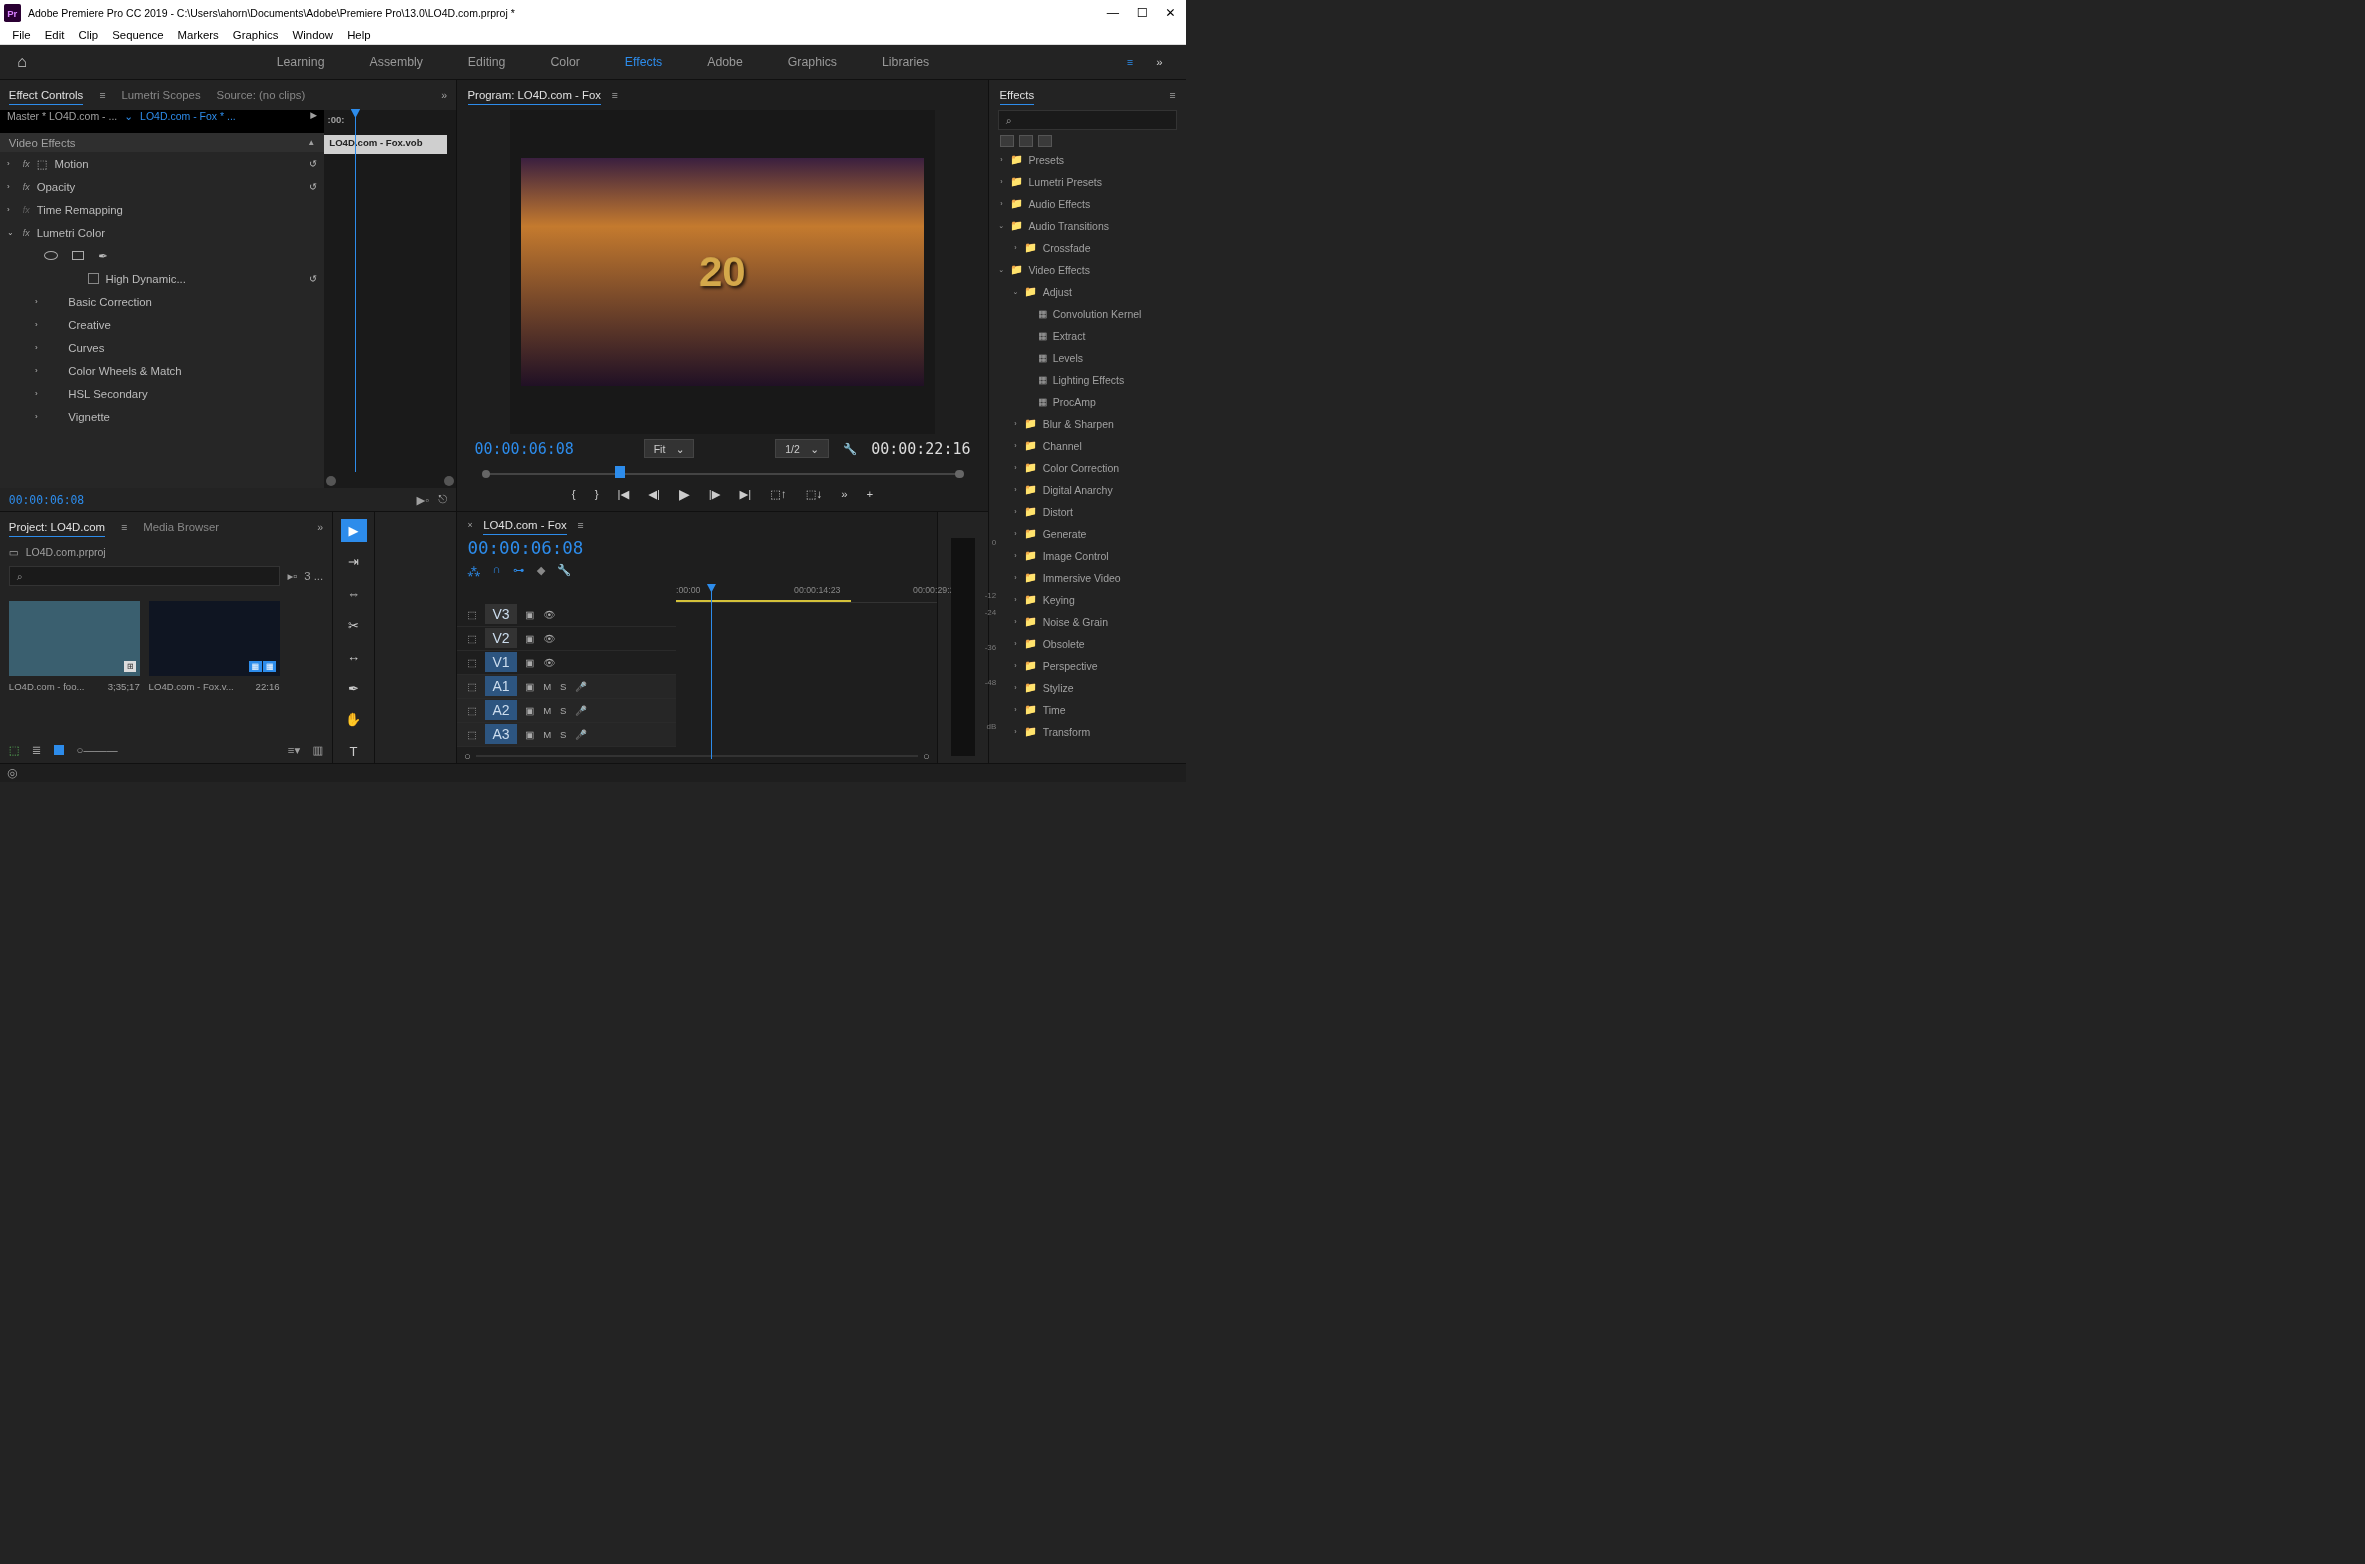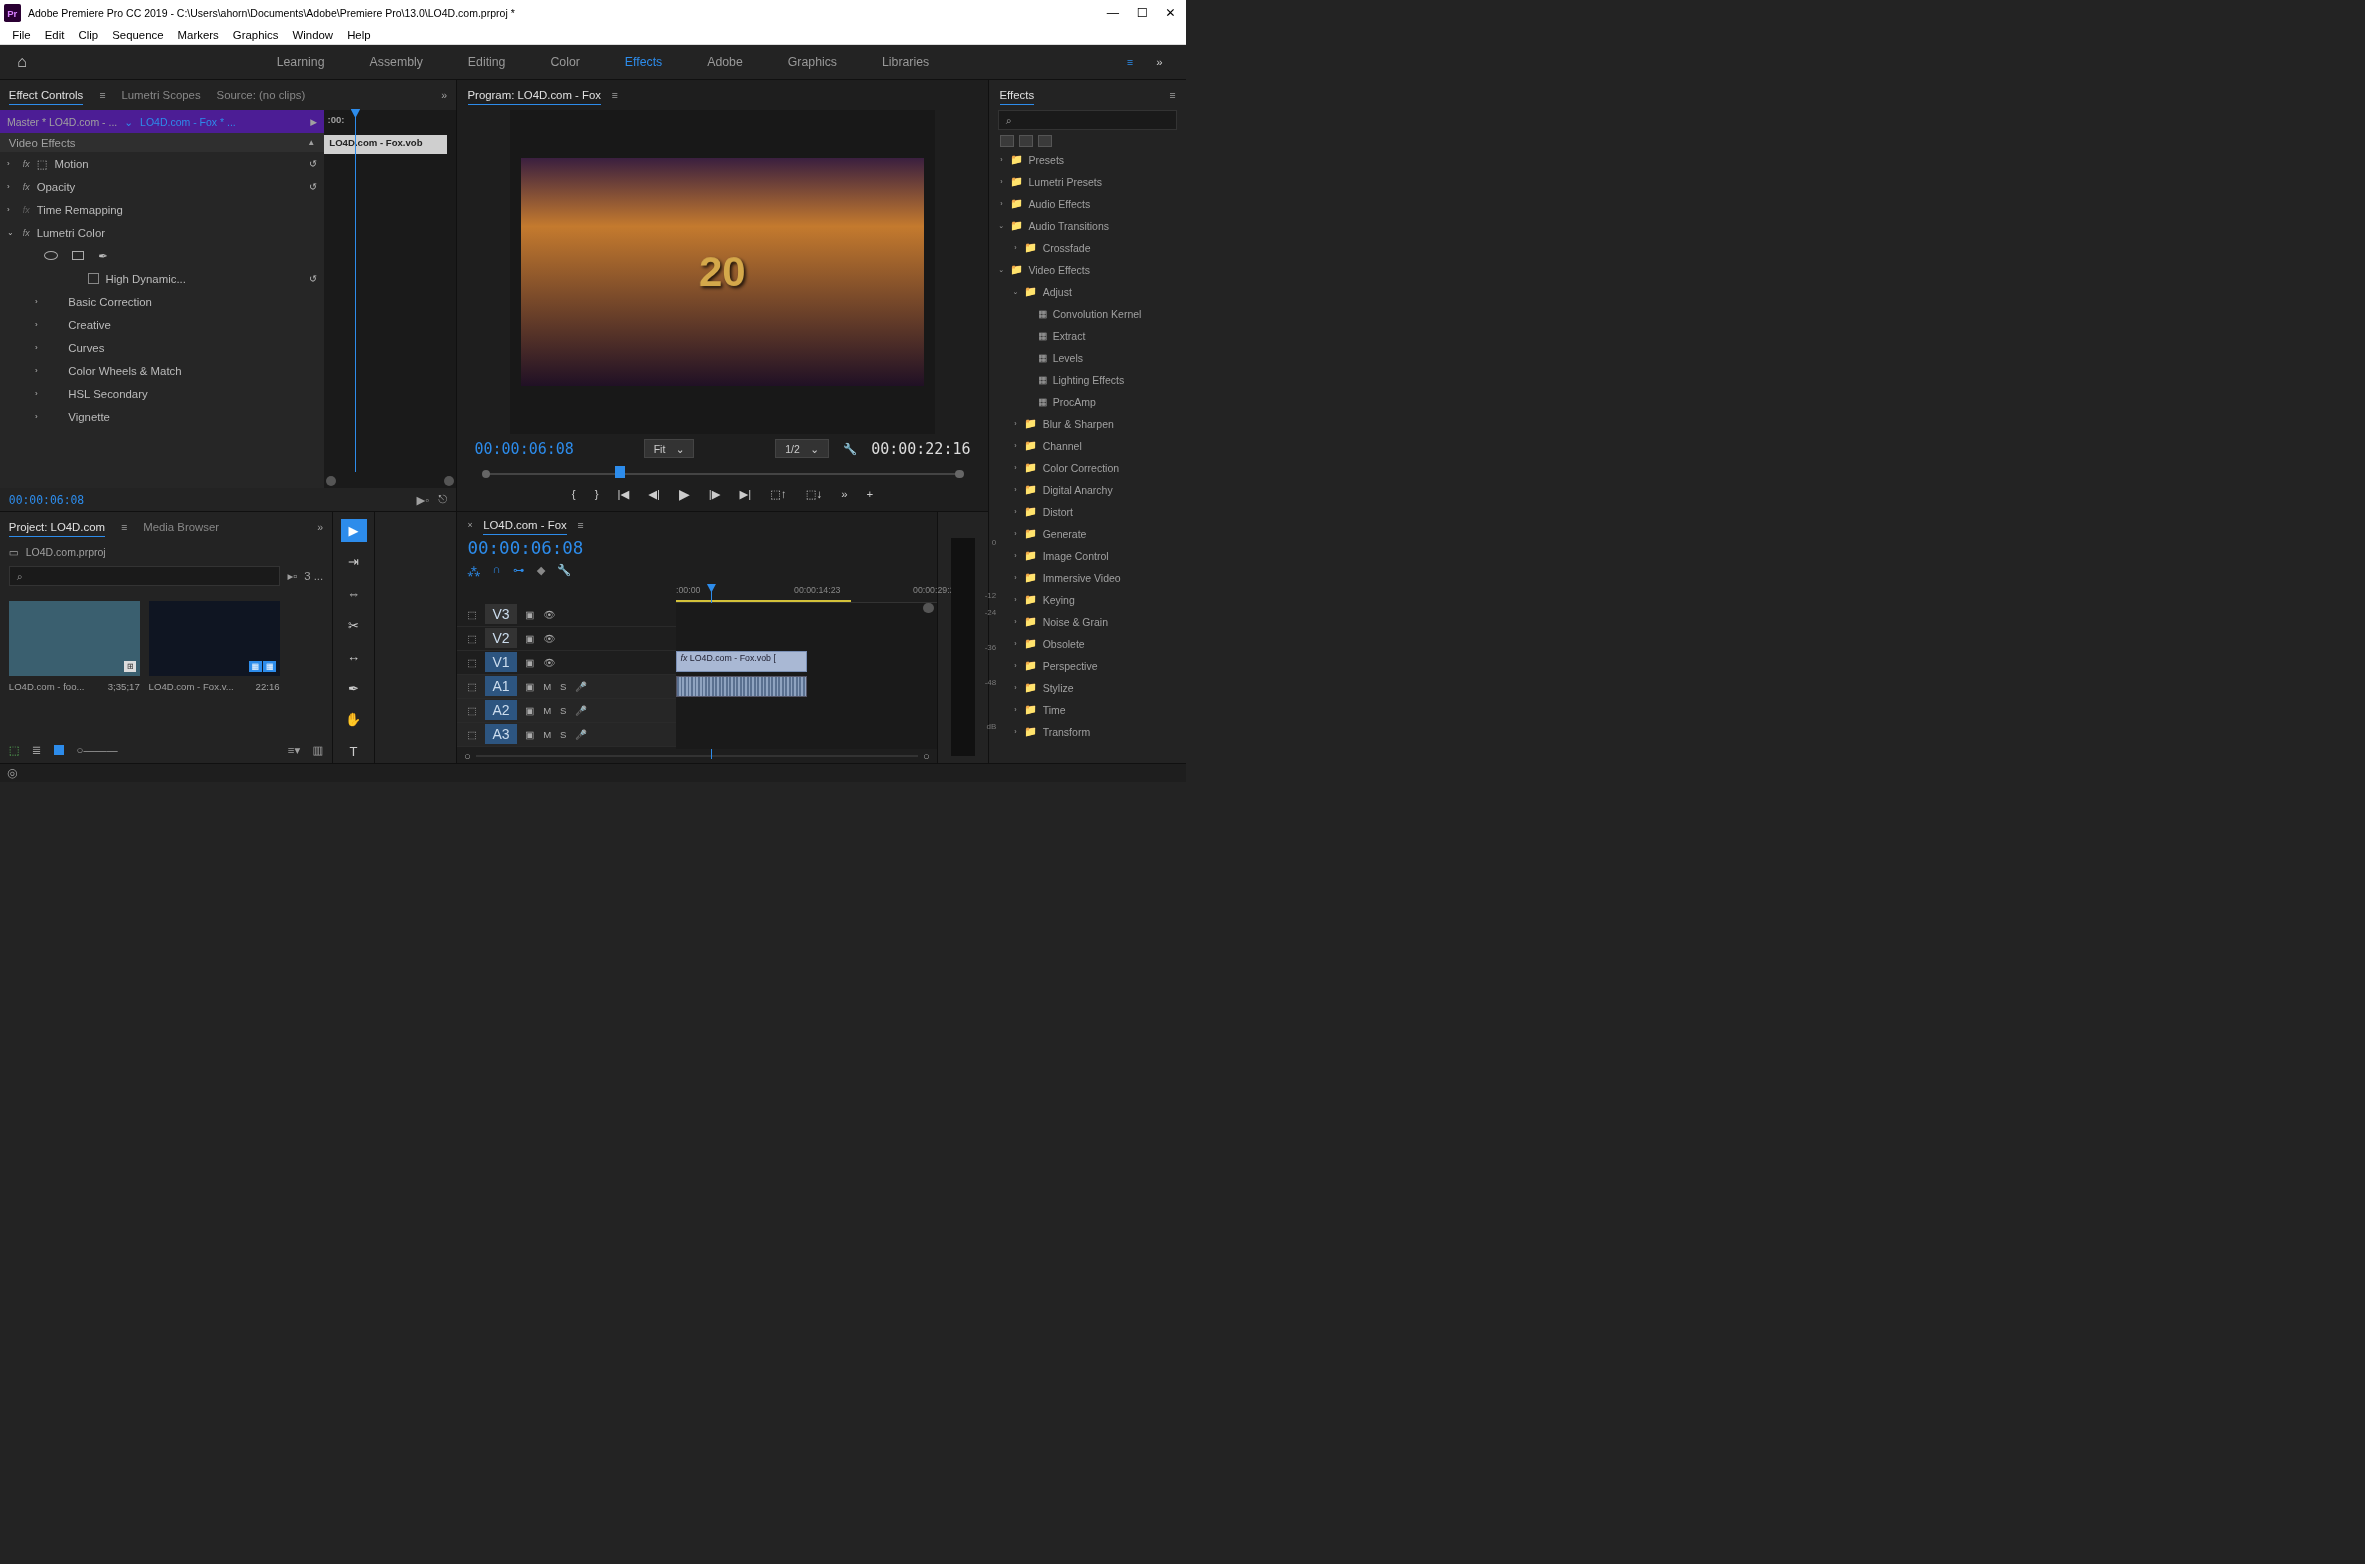--- a/index.html
+++ b/index.html
@@ -23,21 +23,21 @@
 .panel-tabs { display: flex; align-items: center; height: 30px; padding: 0 8.8px; gap: 16px; background: #232323; }
 .panel-tab { color: #888; padding: 3.5px 0; font-size: 11.4px; }
 .panel-tab.active { color: #e0e0e0; border-bottom: 1.8px solid #2d8ceb; }
 .ham { font-size: 10.5px; }
 .spacer { flex: 1; }
 .chev-more { font-size: 10.5px; }
 
 
 .ec-panel { flex: 1; display: flex; min-height: 0; background: #1e1e1e; }
 .ec-props { width: 324px; background: #262626; overflow: hidden; display: flex; flex-direction: column; }
-.ec-header { display: flex; align-items: center; height: 23px; padding: 0 7px; gap: 7px; background: #4c1d95; font-size: 10.5px; }
+.ec-header { display: flex; align-items: flex-start; height: 23px; padding: 0 7px; gap: 7px; background: #000000; font-size: 10.5px; }
 .ec-clip-sel { color: #2d8ceb; }
 .ec-cat { background: #2f2f2f; padding: 3.5px 8.8px; display: flex; align-items: center; justify-content: space-between; font-size: 11.4px; }
 .ec-row { display: flex; align-items: center; height: 23px; padding: 0 7px; gap: 7px; font-size: 11.4px; color: #bbb; }
 .ec-row .arrow { width: 8.8px; font-size: 8px; }
 .ec-row .fx { font-size: 8.8px; font-style: italic; color: #999; }
 .ec-reset { margin-left: auto; font-size: 9.6px; }
 .ec-mini-timeline { flex: 1; background: #1a1a1a; position: relative; font-weight: bold; }
 .ec-clip-bar { position: absolute; top: 24.5px; left: 0; right: 8.8px; height: 19px; background: #cfcfcf; color: #222; font-size: 9.6px; padding: 2.6px 5.3px; }
 .ec-playhead { position: absolute; top: 0; bottom: 16px; left: 31px; width: 0.9px; background: #2d8ceb; }
 .ec-playhead::before { content: ""; position: absolute; top: -0.9px; left: -4.4px; width: 9.6px; height: 8.8px; background: #2d8ceb; clip-path: polygon(0 0, 100% 0, 50% 100%); }
@@ -455,29 +455,20 @@
               </div>
               <div class="tl-track-row a">
                 <span>⬚</span>
                 <span class="tl-tname">A3</span>
                 <span>▣</span>
                 <span>M</span>
                 <span>S</span>
                 <span>🎤</span>
               </div>
             </div>
-          <div class="tl-tracks-area">
-            <div class="tl-clip" style="top:48px; left:0; width:131px;">
-              <span style="font-style:italic;">fx</span> <span>LO4D.com - Fox.vob [</span>
-            </div>
-            <div class="tl-clip tl-audio-wave" style="top:73px; left:0; width:131px;"></div>
-            <div style="position:absolute; right:3.5px; top:0; bottom:0; width:10.5px;">
-              <div class="ec-scroll-dot" style="top:0; position:relative;"></div>
-            </div>
-          </div>
         </div>
         <div style="height:14px; display:flex; align-items:center; padding:0 7px;">
           <span>○</span>
           <div style="flex:1; height:1.8px; background:#333; margin:0 5.3px;"></div>
           <span>○</span>
         </div>
       </div>
       <div class="meters-col">
         <div class="meter-box" id="meter-box">
             <span class="meter-tick" style="top: 0px;">0</span>

